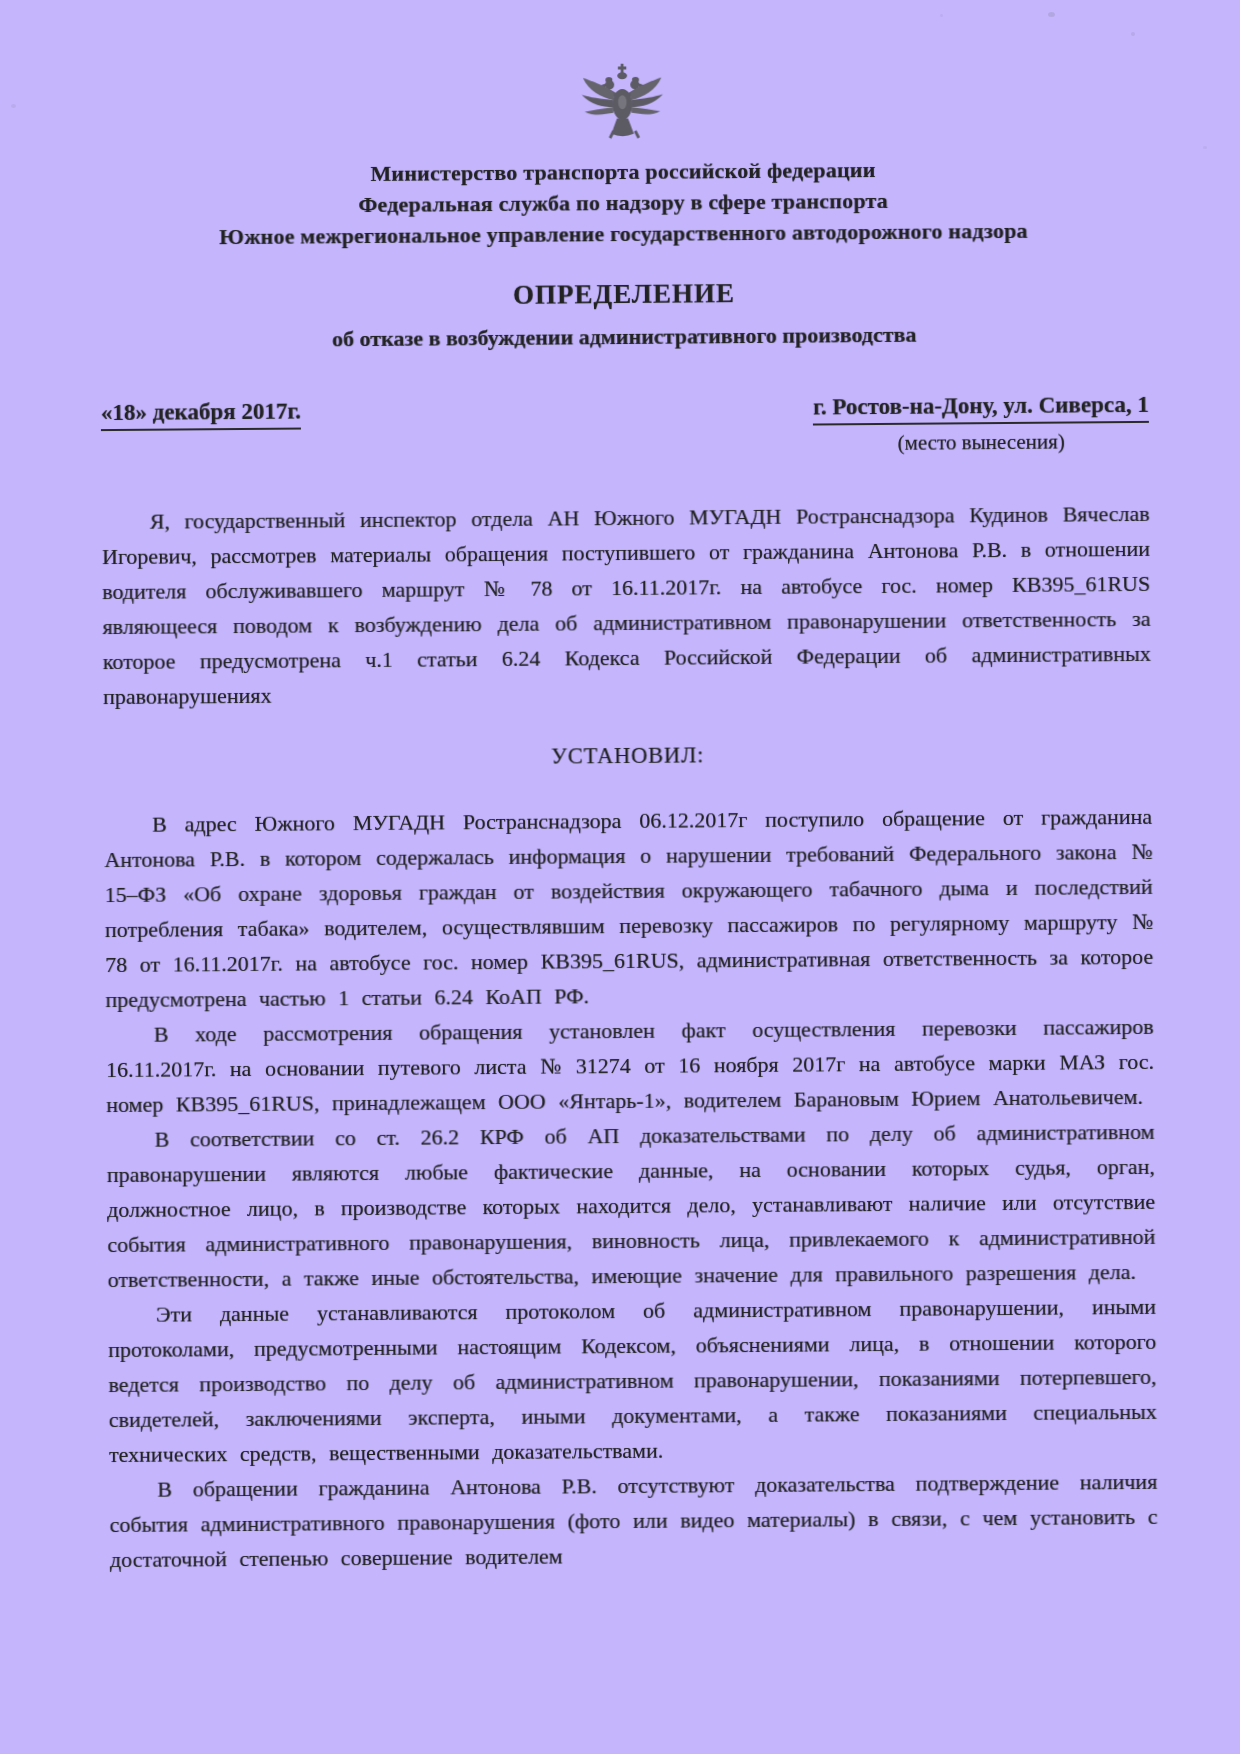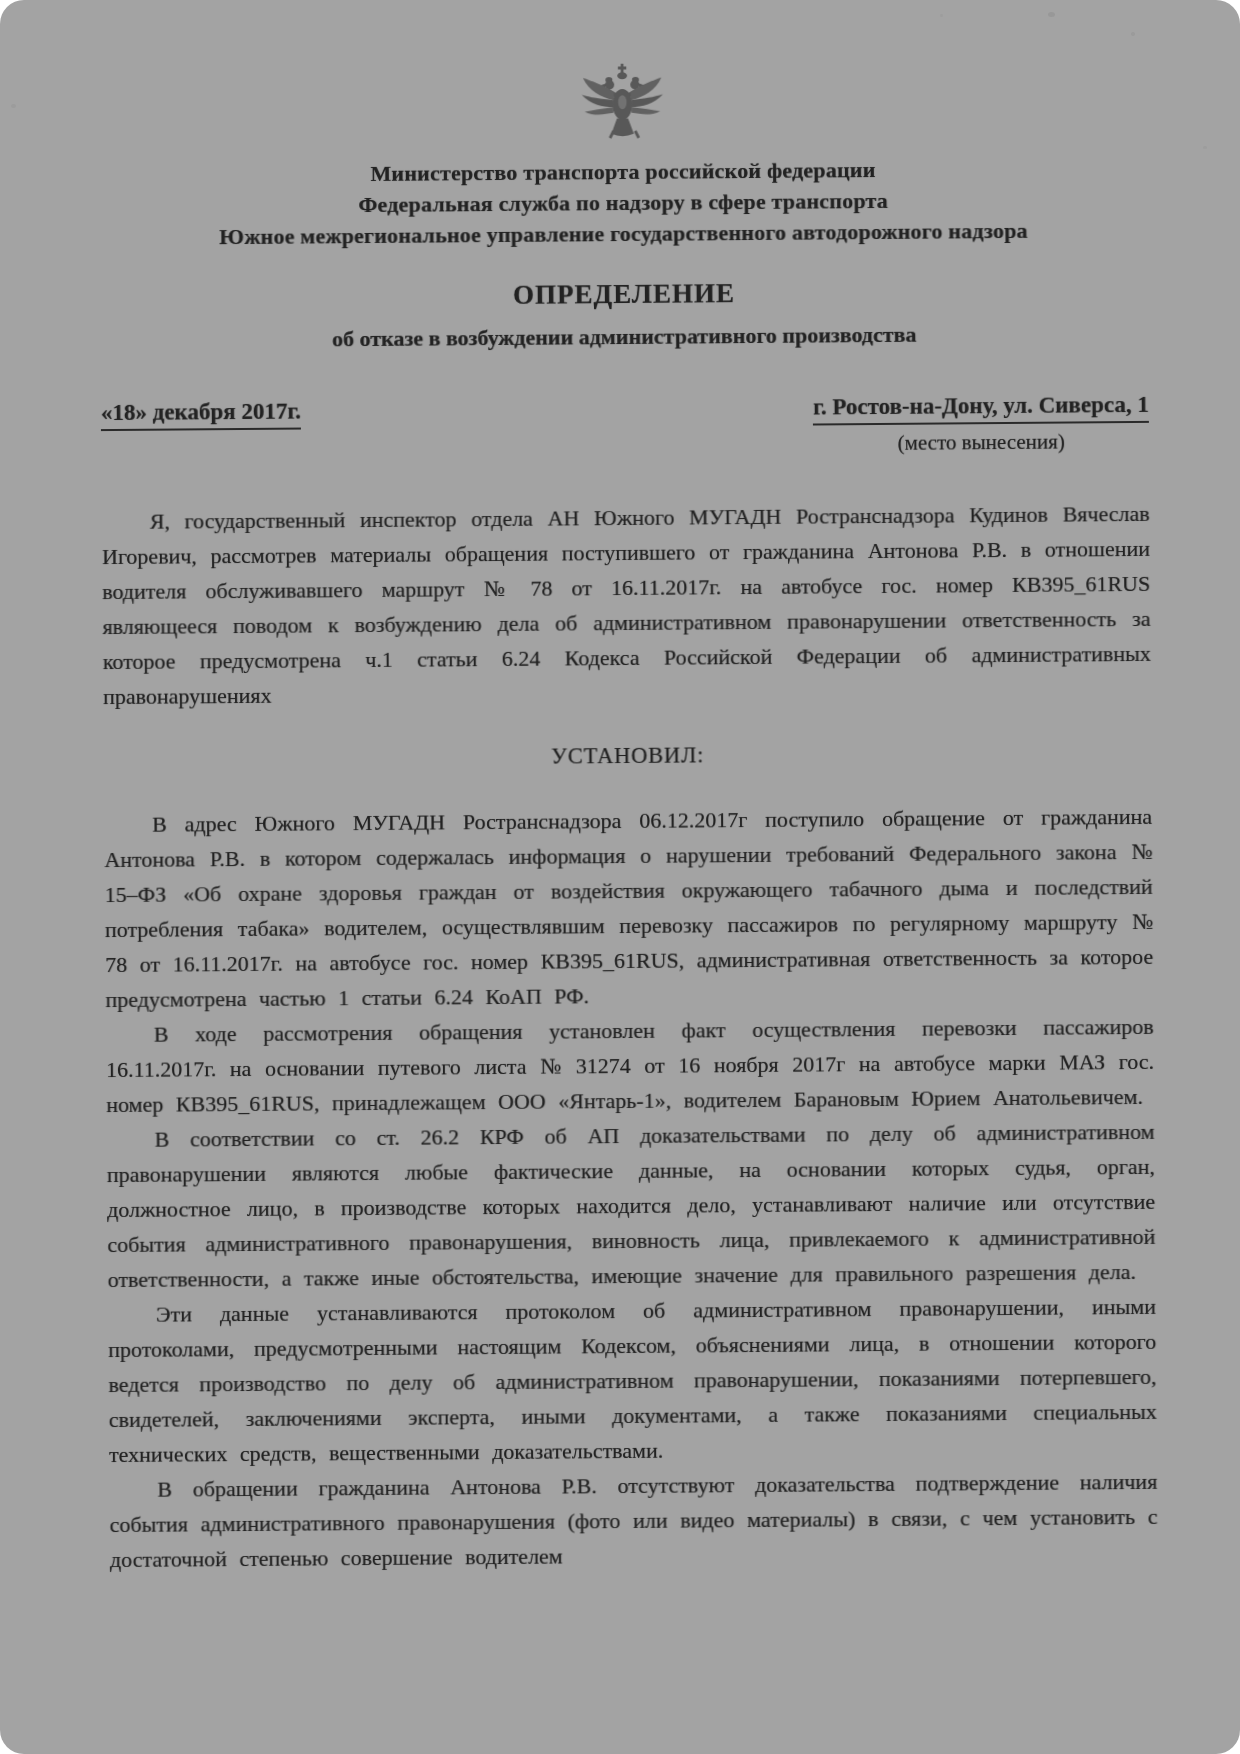--- a/index.html
+++ b/index.html
@@ -7,22 +7,21 @@
     background: #ffffff;
   }
   body {
     width: 1240px; height: 1754px;
     position: relative;
     overflow: hidden;
     font-family: "Liberation Serif", serif;
   }
   .page {
     position: absolute; inset: 0;
-    background: #a3a3a3;
-    border-radius: 24px;
+    background: #c4b5fd;
   }
   
   .doc {
     position: absolute;
     left: 98px; top: 54px;
     width: 1048px;
     color: #222222;
     transform: rotate(-0.45deg);
     transform-origin: 50% 0;
     text-shadow: 0.4px 0.4px 0.8px rgba(20,20,20,0.45);

